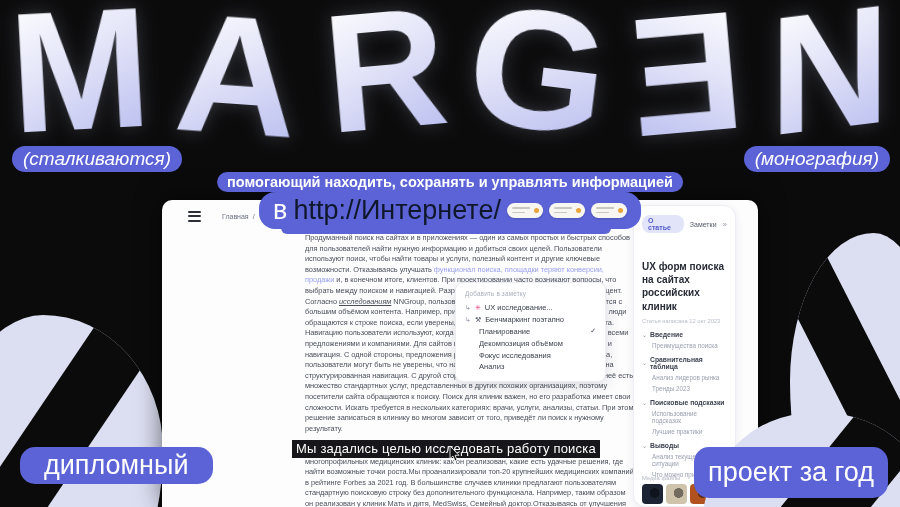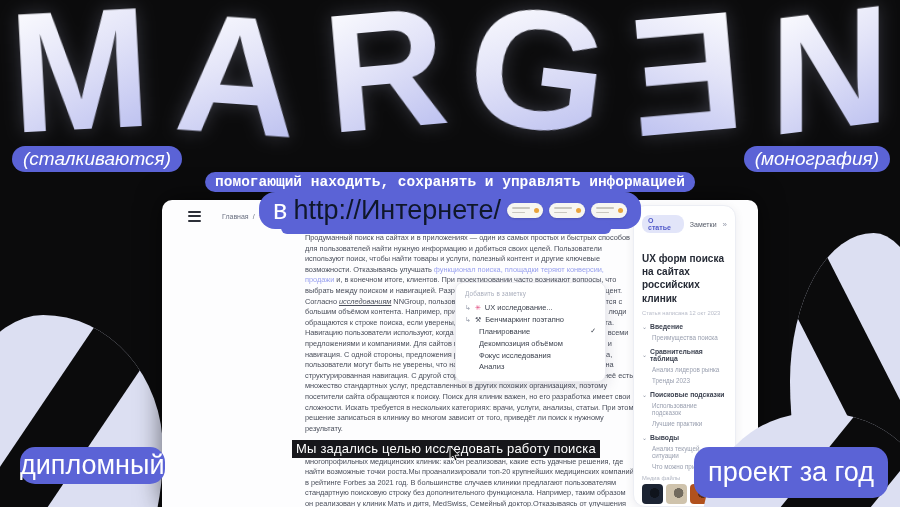--- a/index.html
+++ b/index.html
@@ -21,34 +21,34 @@
   .l5{transform:rotate(-7deg) skewX(-7deg);}
   
   .sticker{position:absolute;background:var(--accent_purple,#5b63d6);color:#fff;
            border-radius:13px;padding:2px 11px;z-index:6;white-space:nowrap;
            filter:blur(.2px);}
   .st-research{left:12px;top:146px;font-size:19px;font-style:italic;}
   .st-product{left:50%;transform:translateX(-50%);top:133px;font-size:31px;
               font-style:italic;padding:3px 16px;border-radius:18px;}
   .st-mono{right:10px;top:146px;font-size:19px;font-style:italic;}
   .st-sub{left:50%;transform:translateX(-50%);top:172px;font-size:14.5px;
-          font-weight:bold;padding:2px 10px;border-radius:10px;font-family:Liberation Mono, monospace;}
+          font-weight:bold;padding:2px 10px;border-radius:10px;}
   .st-url{left:50%;transform:translateX(-50%);top:192px;font-size:27px;
           padding:3px 14px;border-radius:16px;display:flex;align-items:center;gap:6px;}
   .st-url::after{content:"";position:absolute;left:22px;right:30px;bottom:-5px;height:12px;
           background:var(--accent_purple,#5b63d6);border-radius:8px;z-index:-1;}
   .url-rest{color:#0f172a;}
   .minicard{width:36px;height:15px;background:#f7f6f1;border-radius:8px;position:relative;
             box-shadow:0 1px 2px rgba(0,0,0,.15);}
   .minicard i{position:absolute;left:5px;height:1.6px;background:#c9c7bf;border-radius:1px;}
   .minicard i.b1{top:4px;width:18px;}
   .minicard i.b2{top:8.5px;width:13px;}
   .minicard em{position:absolute;right:4px;top:4.5px;width:5px;height:5px;border-radius:50%;
                background:#e8a33d;}
-  .st-diploma{left:20px;top:447px;font-size:27px;padding:3px 0;border-radius:15px;text-align:right;}
+  .st-diploma{left:20px;top:447px;font-size:27px;padding:3px 24px;border-radius:15px;text-align:right;}
   .st-year{right:12px;top:447px;font-size:27px;padding:10px 14px;border-radius:15px;}
   
   .blob{position:absolute;background:var(--lavender,#dcdff2);overflow:hidden;}
   .blob .bar{position:absolute;background:var(--page_black,#0b0b0c);}
   .blob-left{left:-55px;top:315px;width:218px;height:300px;z-index:1;
              border-radius:45% 55% 40% 60%/55% 45% 55% 45%;}
   .blob-left .bar{width:62px;height:430px;left:66px;top:-70px;transform:rotate(34deg);}
   .blob-rt{right:-42px;top:233px;width:152px;height:330px;z-index:1;
            border-radius:55% 45% 50% 50%/45% 55% 45% 55%;}
   .blob-rt .bar{width:54px;height:420px;left:44px;top:-60px;transform:rotate(-27deg);}
@@ -88,21 +88,21 @@
   .dd-check{margin-left:auto;font-size:7px;color:#3d434f;}
   
   .sidecard{position:absolute;left:471px;top:5px;width:103px;height:302px;box-sizing:border-box;
             background:#fff;border:1px solid #eceef4;border-radius:12px;padding:9px 8px;
             box-shadow:0 2px 10px rgba(20,20,50,.07);}
   .tabs{display:flex;align-items:center;gap:6px;font-size:7px;}
   .tab-pill{background:var(--tab_pill_bg,#e2e5f9);color:var(--tab_pill_text,#5059c9);
             font-weight:bold;padding:2px 6px;border-radius:8px;cursor:pointer;}
   .tab-plain{color:#555b68;cursor:pointer;}
   .tab-collapse{margin-left:auto;color:#9298a8;font-size:8px;cursor:pointer;}
-  .side-title{margin-top:19px;font-size:10px;font-weight:bold;color:#262b36;line-height:1.32;}
+  .side-title{margin-top:27px;font-size:10px;font-weight:bold;color:#262b36;line-height:1.32;}
   .side-meta{margin-top:5px;font-size:5.8px;color:#b8bcc9;}
   .toc{margin-top:7px;}
   .toc-section{display:flex;align-items:center;gap:3px;font-size:6.8px;font-weight:bold;
                color:#3c4250;margin-top:7px;cursor:pointer;}
   .toc-chev{color:#8a90a0;font-size:6px;font-weight:normal;}
   .toc-child{font-size:6.3px;color:#9aa0b0;margin:4px 0 0 10px;cursor:pointer;}
   .media-label{position:absolute;left:8px;bottom:25px;font-size:5.8px;color:#b0b5c2;}
   .media-row{position:absolute;left:8px;bottom:2px;display:flex;gap:3px;}
   .media-thumb{width:21px;height:20px;border-radius:4px;cursor:pointer;
                background-image:radial-gradient(circle at 60% 45%, rgba(0,0,0,.45) 0 28%, transparent 30%);}

